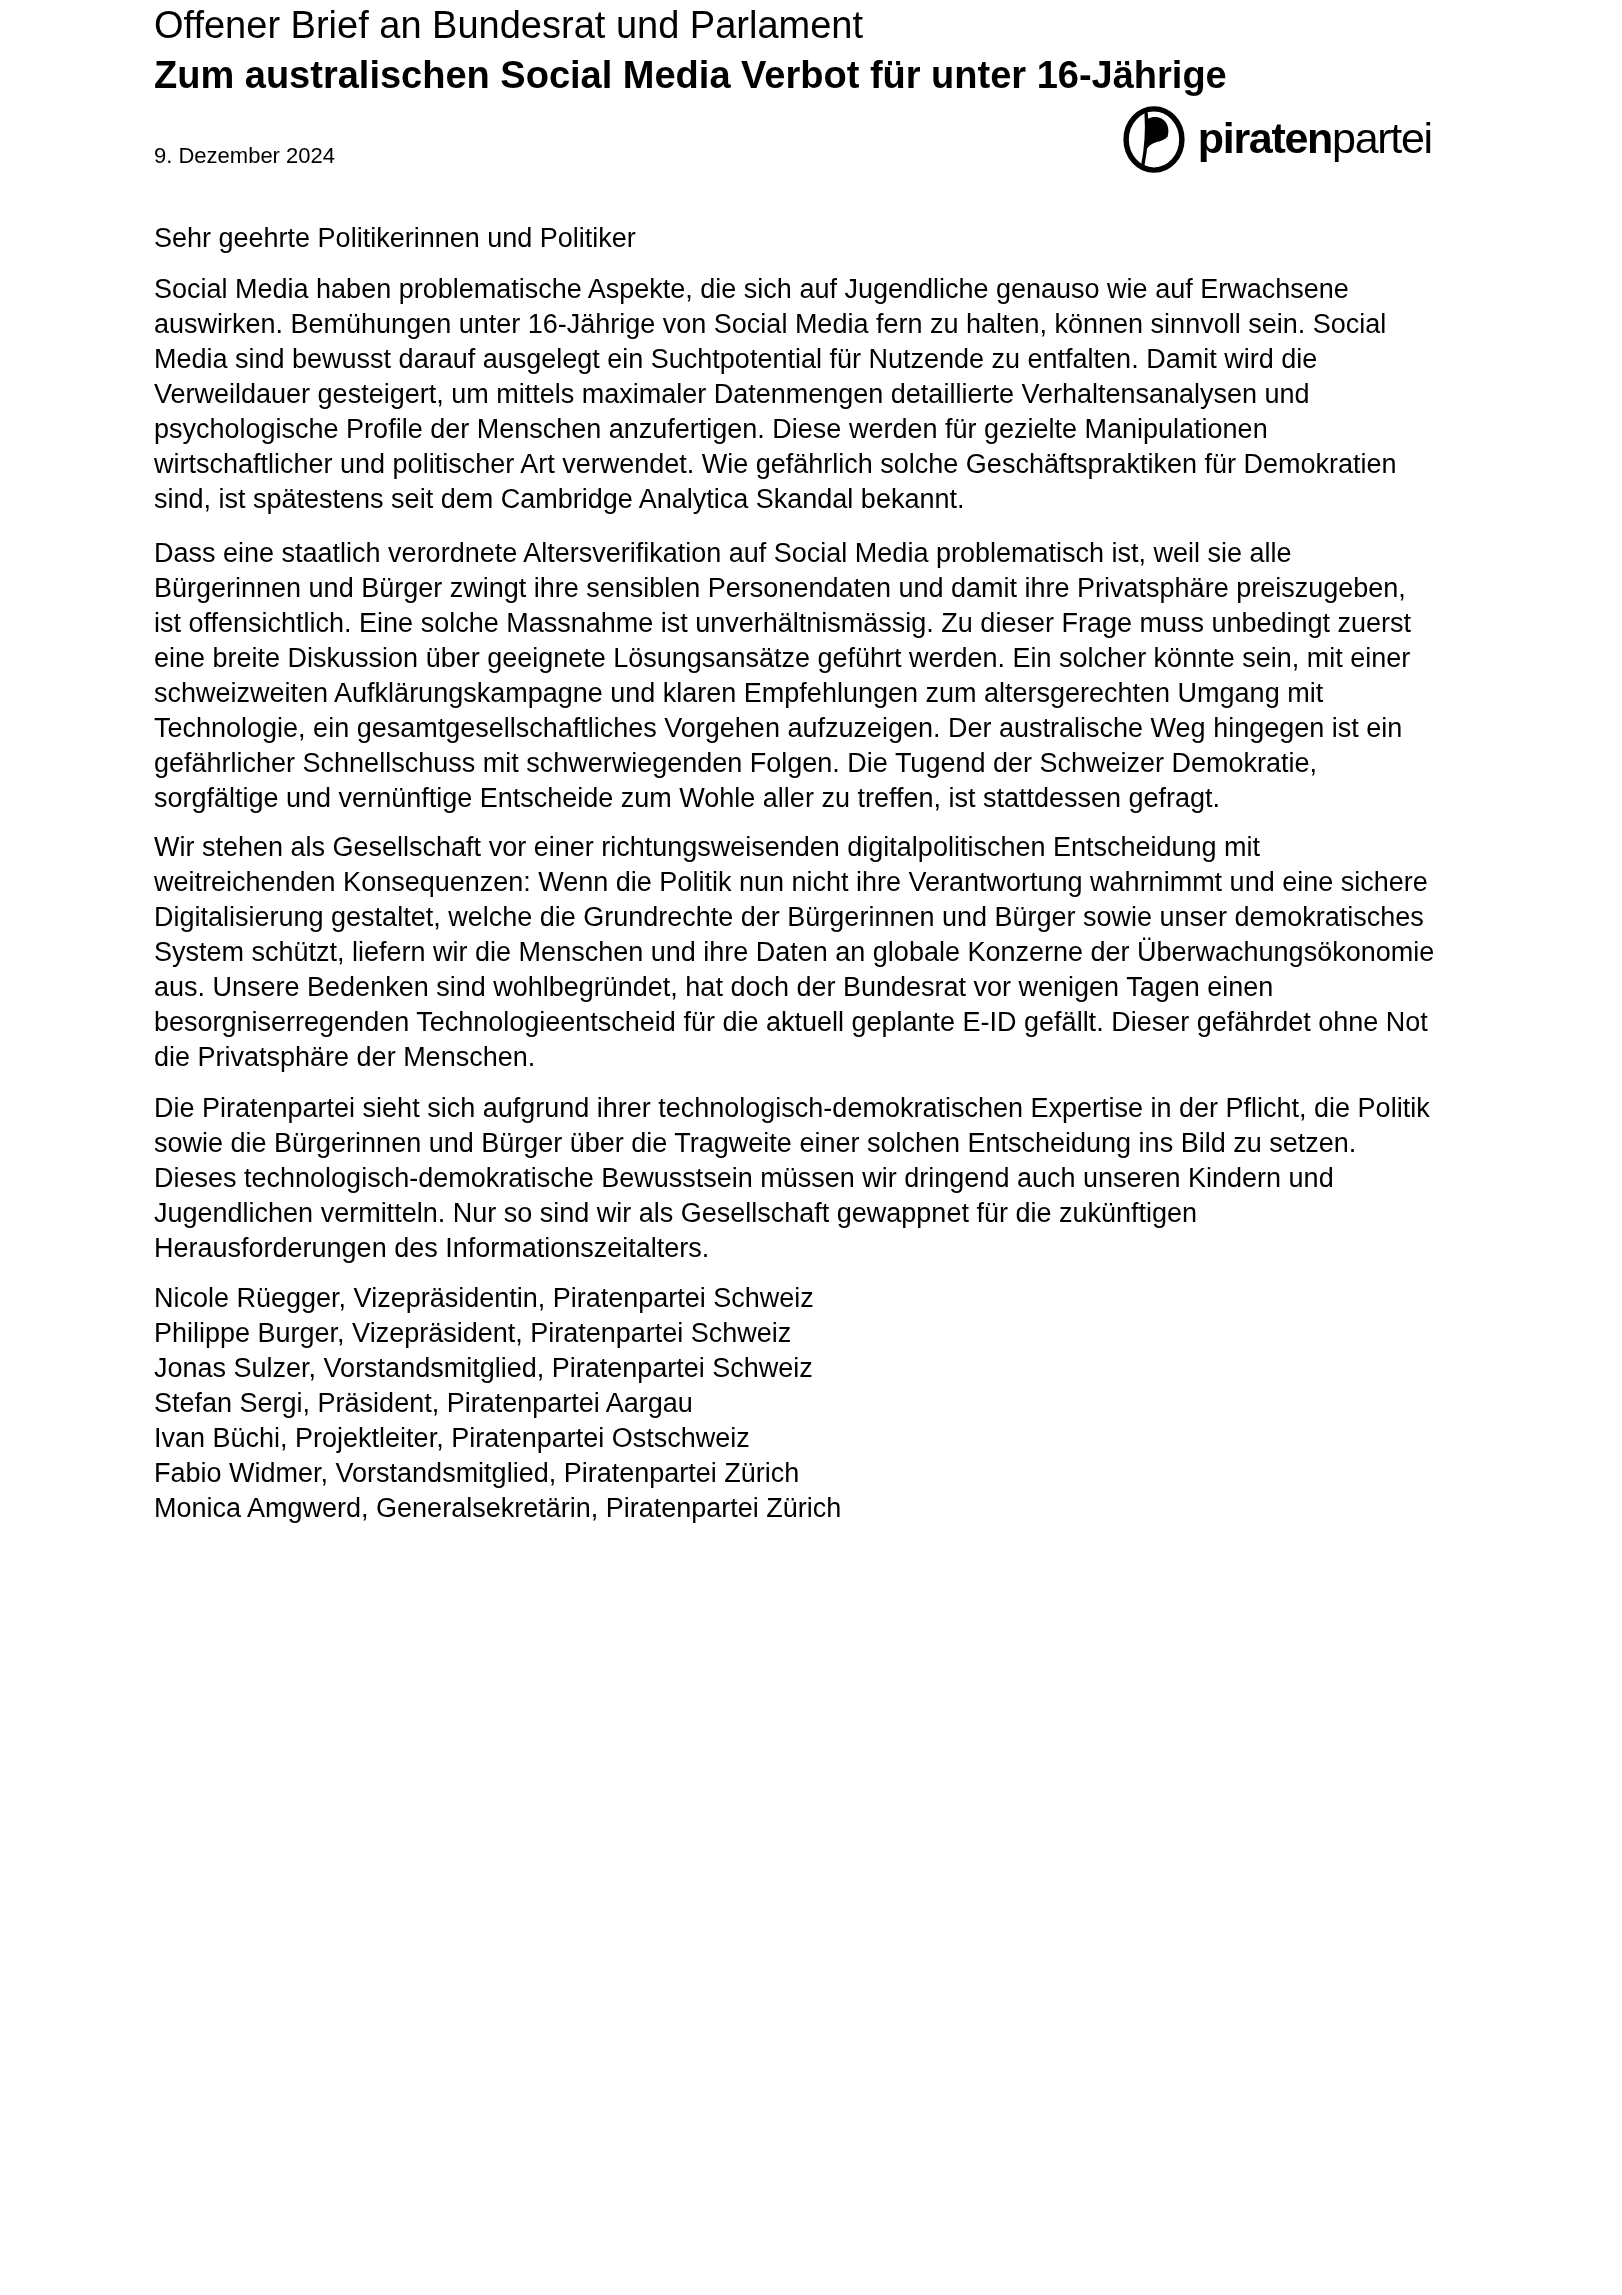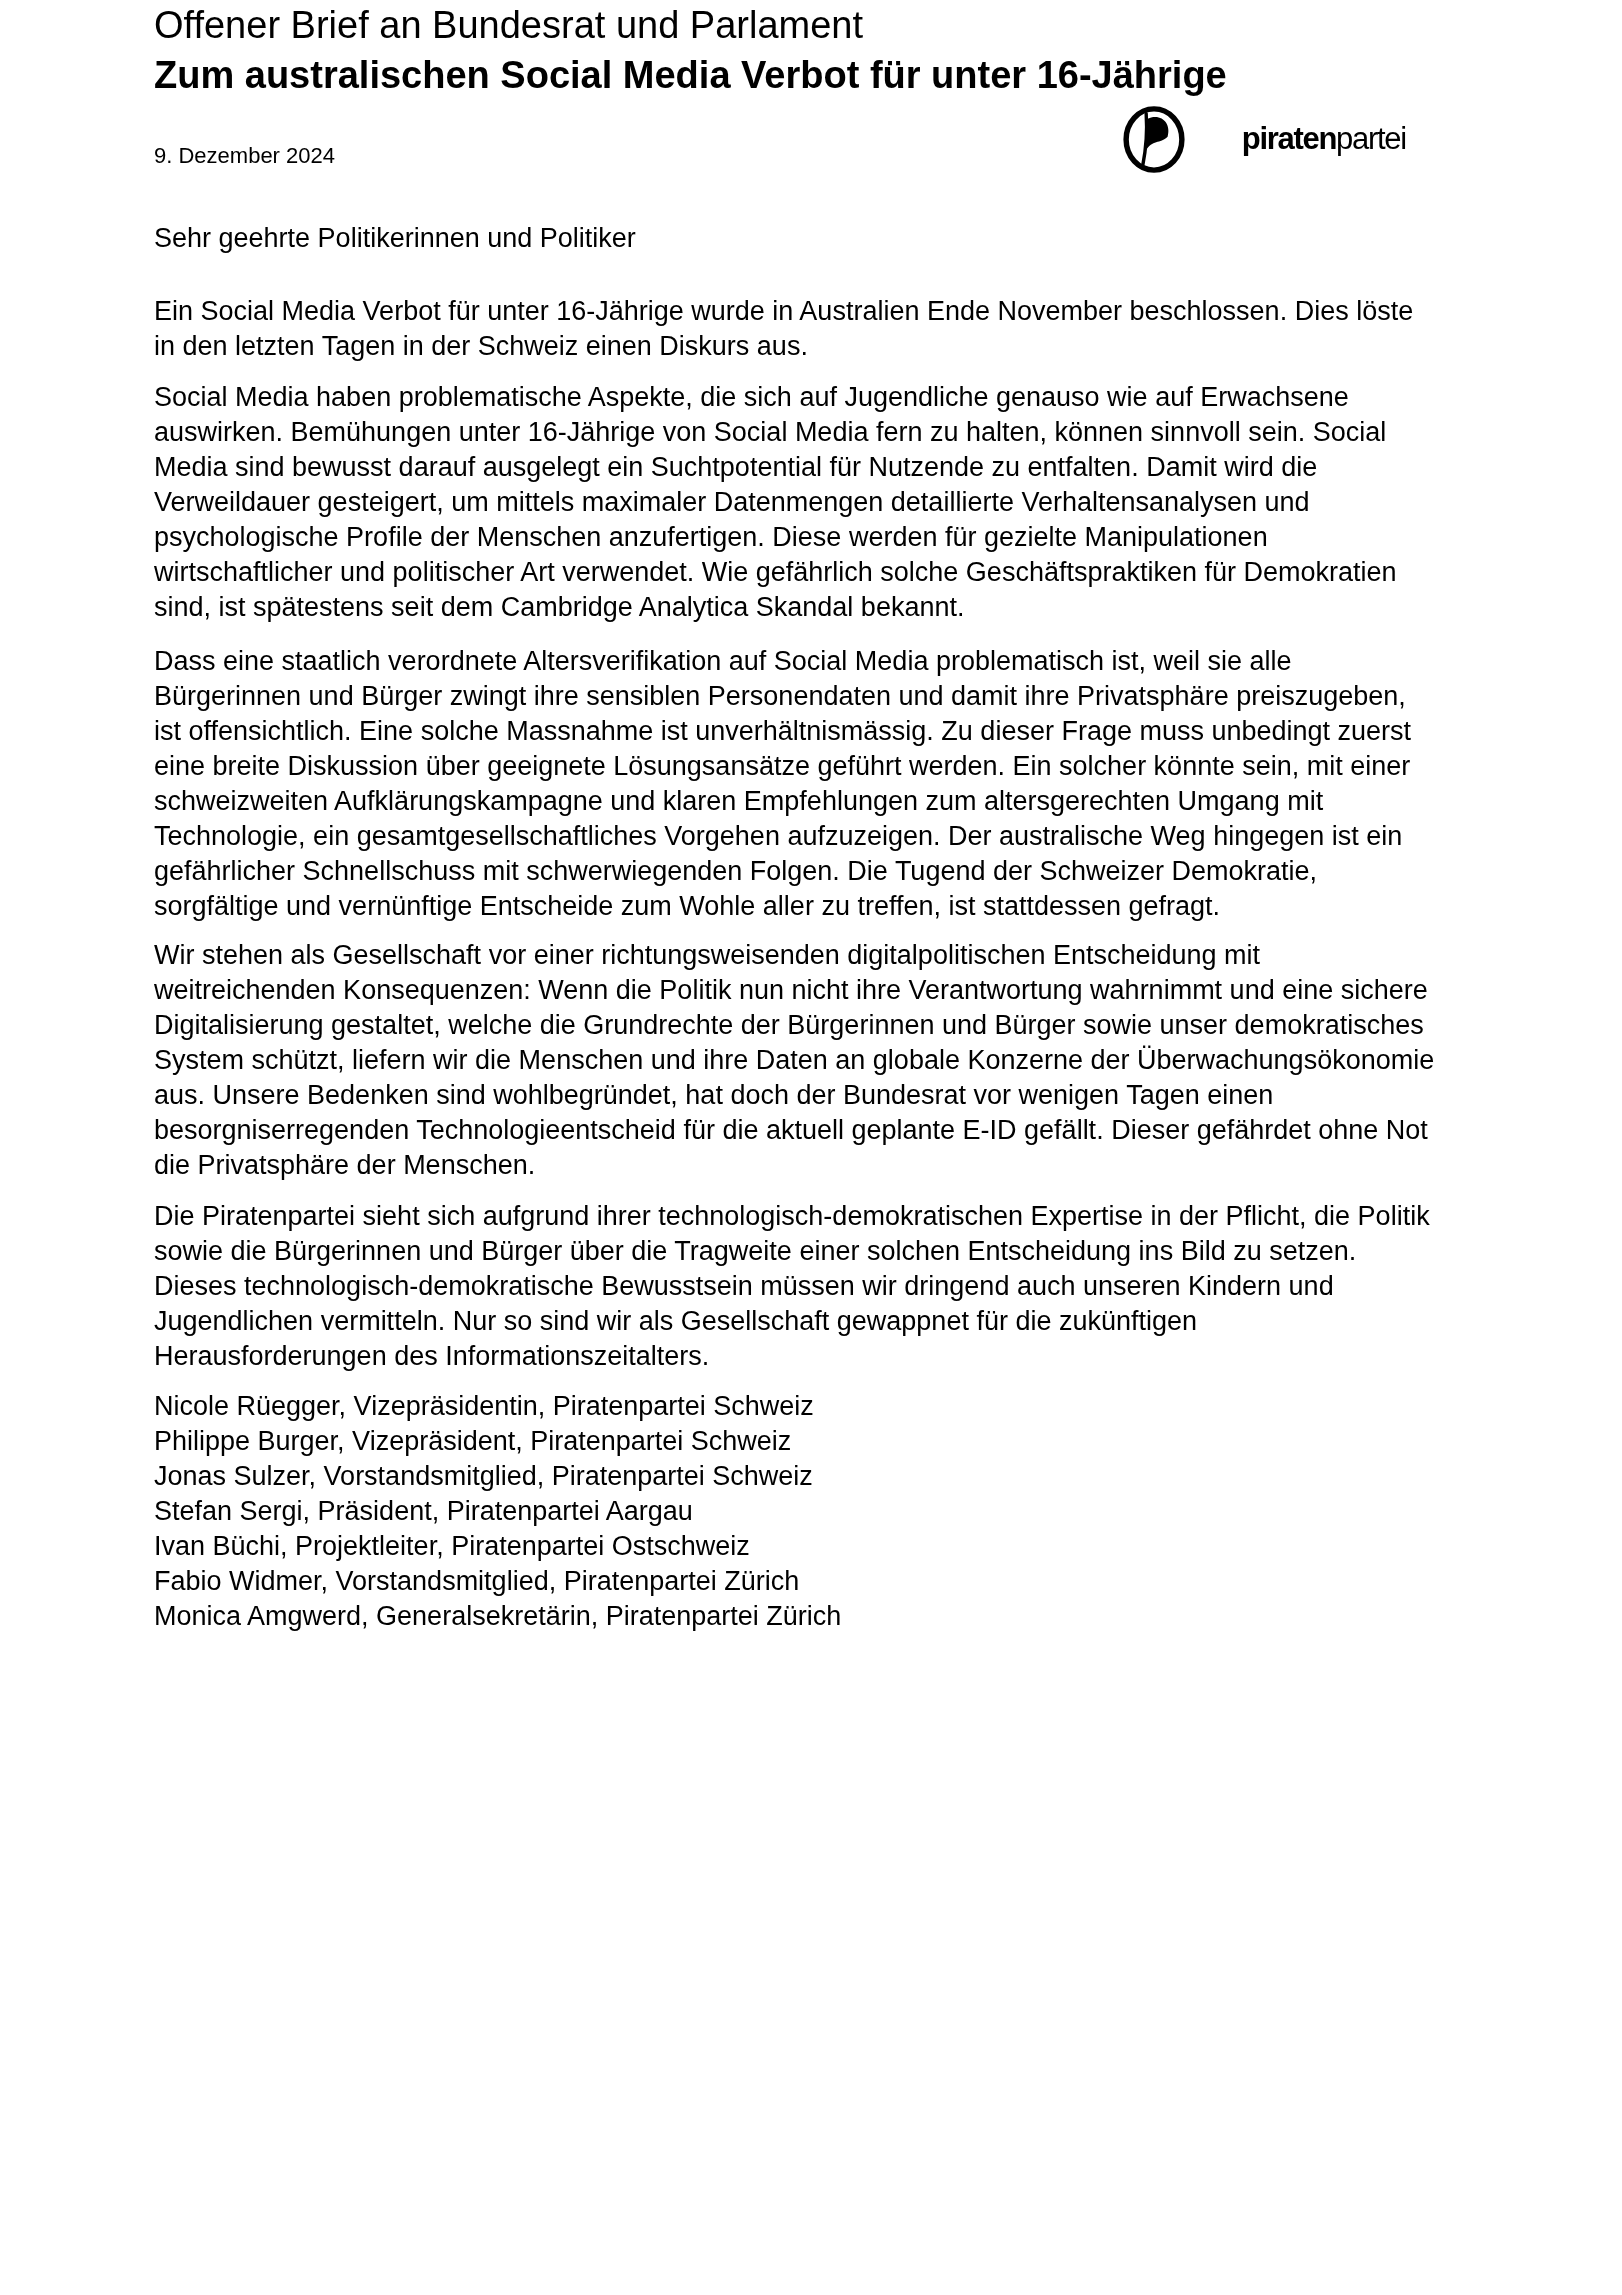--- a/index.html
+++ b/index.html
@@ -18,26 +18,25 @@
   .logo {
     position: absolute;
     top: 105px;
     left: 1120px;
     display: flex;
     align-items: center;
     gap: 9.8px;
   }
   .logo-mark { width: 68px; height: 69px; display: block; }
   .logo-text {
-    font-size: 31px;
+    font-size: 43px;
     line-height: 1;
     letter-spacing: -1.3px;
     white-space: nowrap;
     padding-bottom: 2.6px;
-    margin-left: 44px;
   }
   .logo-text .seg-bold  { font-weight: 700; }
   .logo-text .seg-light { font-weight: 400; }
 
   
   .content {
     position: absolute;
     left: 154px;
     top: 0;
     width: 1281px;
@@ -92,21 +91,20 @@
 
     <h1 class="title">
       <span>Offener Brief an Bundesrat und Parlament</span><br>
       <span class="bold-line">Zum australischen Social Media Verbot für unter 16-Jährige</span>
     </h1>
 
     <p class="date">9. Dezember 2024</p>
 
     <p class="body-text greeting">Sehr geehrte Politikerinnen und Politiker</p>
 
-    <p class="body-text para-1">Ein Social Media Verbot für unter 16-Jährige wurde in Australien Ende November beschlossen. Dies löste in den letzten Tagen in der Schweiz einen Diskurs aus.</p>
     <p class="body-text para-2">Social Media haben problematische Aspekte, die sich auf Jugendliche genauso wie auf Erwachsene auswirken. Bemühungen unter 16-Jährige von Social Media fern zu halten, können sinnvoll sein. Social Media sind bewusst darauf ausgelegt ein Suchtpotential für Nutzende zu entfalten. Damit wird die Verweildauer gesteigert, um mittels maximaler Datenmengen detaillierte Verhaltensanalysen und psychologische Profile der Menschen anzufertigen. Diese werden für gezielte Manipulationen wirtschaftlicher und politischer Art verwendet. Wie gefährlich solche Geschäftspraktiken für Demokratien sind, ist spätestens seit dem Cambridge Analytica Skandal bekannt.</p>
     <p class="body-text para-3">Dass eine staatlich verordnete Altersverifikation auf Social Media problematisch ist, weil sie alle Bürgerinnen und Bürger zwingt ihre sensiblen Personendaten und damit ihre Privatsphäre preiszugeben, ist offensichtlich. Eine solche Massnahme ist unverhältnismässig. Zu dieser Frage muss unbedingt zuerst eine breite Diskussion über geeignete Lösungsansätze geführt werden. Ein solcher könnte sein, mit einer schweizweiten Aufklärungskampagne und klaren Empfehlungen zum altersgerechten Umgang mit Technologie, ein gesamtgesellschaftliches Vorgehen aufzuzeigen. Der australische Weg hingegen ist ein gefährlicher Schnellschuss mit schwerwiegenden Folgen. Die Tugend der Schweizer Demokratie, sorgfältige und vernünftige Entscheide zum Wohle aller zu treffen, ist stattdessen gefragt.</p>
     <p class="body-text para-4">Wir stehen als Gesellschaft vor einer richtungsweisenden digitalpolitischen Entscheidung mit weitreichenden Konsequenzen: Wenn die Politik nun nicht ihre Verantwortung wahrnimmt und eine sichere Digitalisierung gestaltet, welche die Grundrechte der Bürgerinnen und Bürger sowie unser demokratisches System schützt, liefern wir die Menschen und ihre Daten an globale Konzerne der Überwachungsökonomie aus. Unsere Bedenken sind wohlbegründet, hat doch der Bundesrat vor wenigen Tagen einen besorgniserregenden Technologieentscheid für die aktuell geplante E-ID gefällt. Dieser gefährdet ohne Not die Privatsphäre der Menschen.</p>
     <p class="body-text para-5">Die Piratenpartei sieht sich aufgrund ihrer technologisch-demokratischen Expertise in der Pflicht, die Politik sowie die Bürgerinnen und Bürger über die Tragweite einer solchen Entscheidung ins Bild zu setzen. Dieses technologisch-demokratische Bewusstsein müssen wir dringend auch unseren Kindern und Jugendlichen vermitteln. Nur so sind wir als Gesellschaft gewappnet für die zukünftigen Herausforderungen des Informationszeitalters.</p>
 
 
 
     <div class="body-text signatories">
       <p>Nicole Rüegger, Vizepräsidentin, Piratenpartei Schweiz</p>
       <p>Philippe Burger, Vizepräsident, Piratenpartei Schweiz</p>

